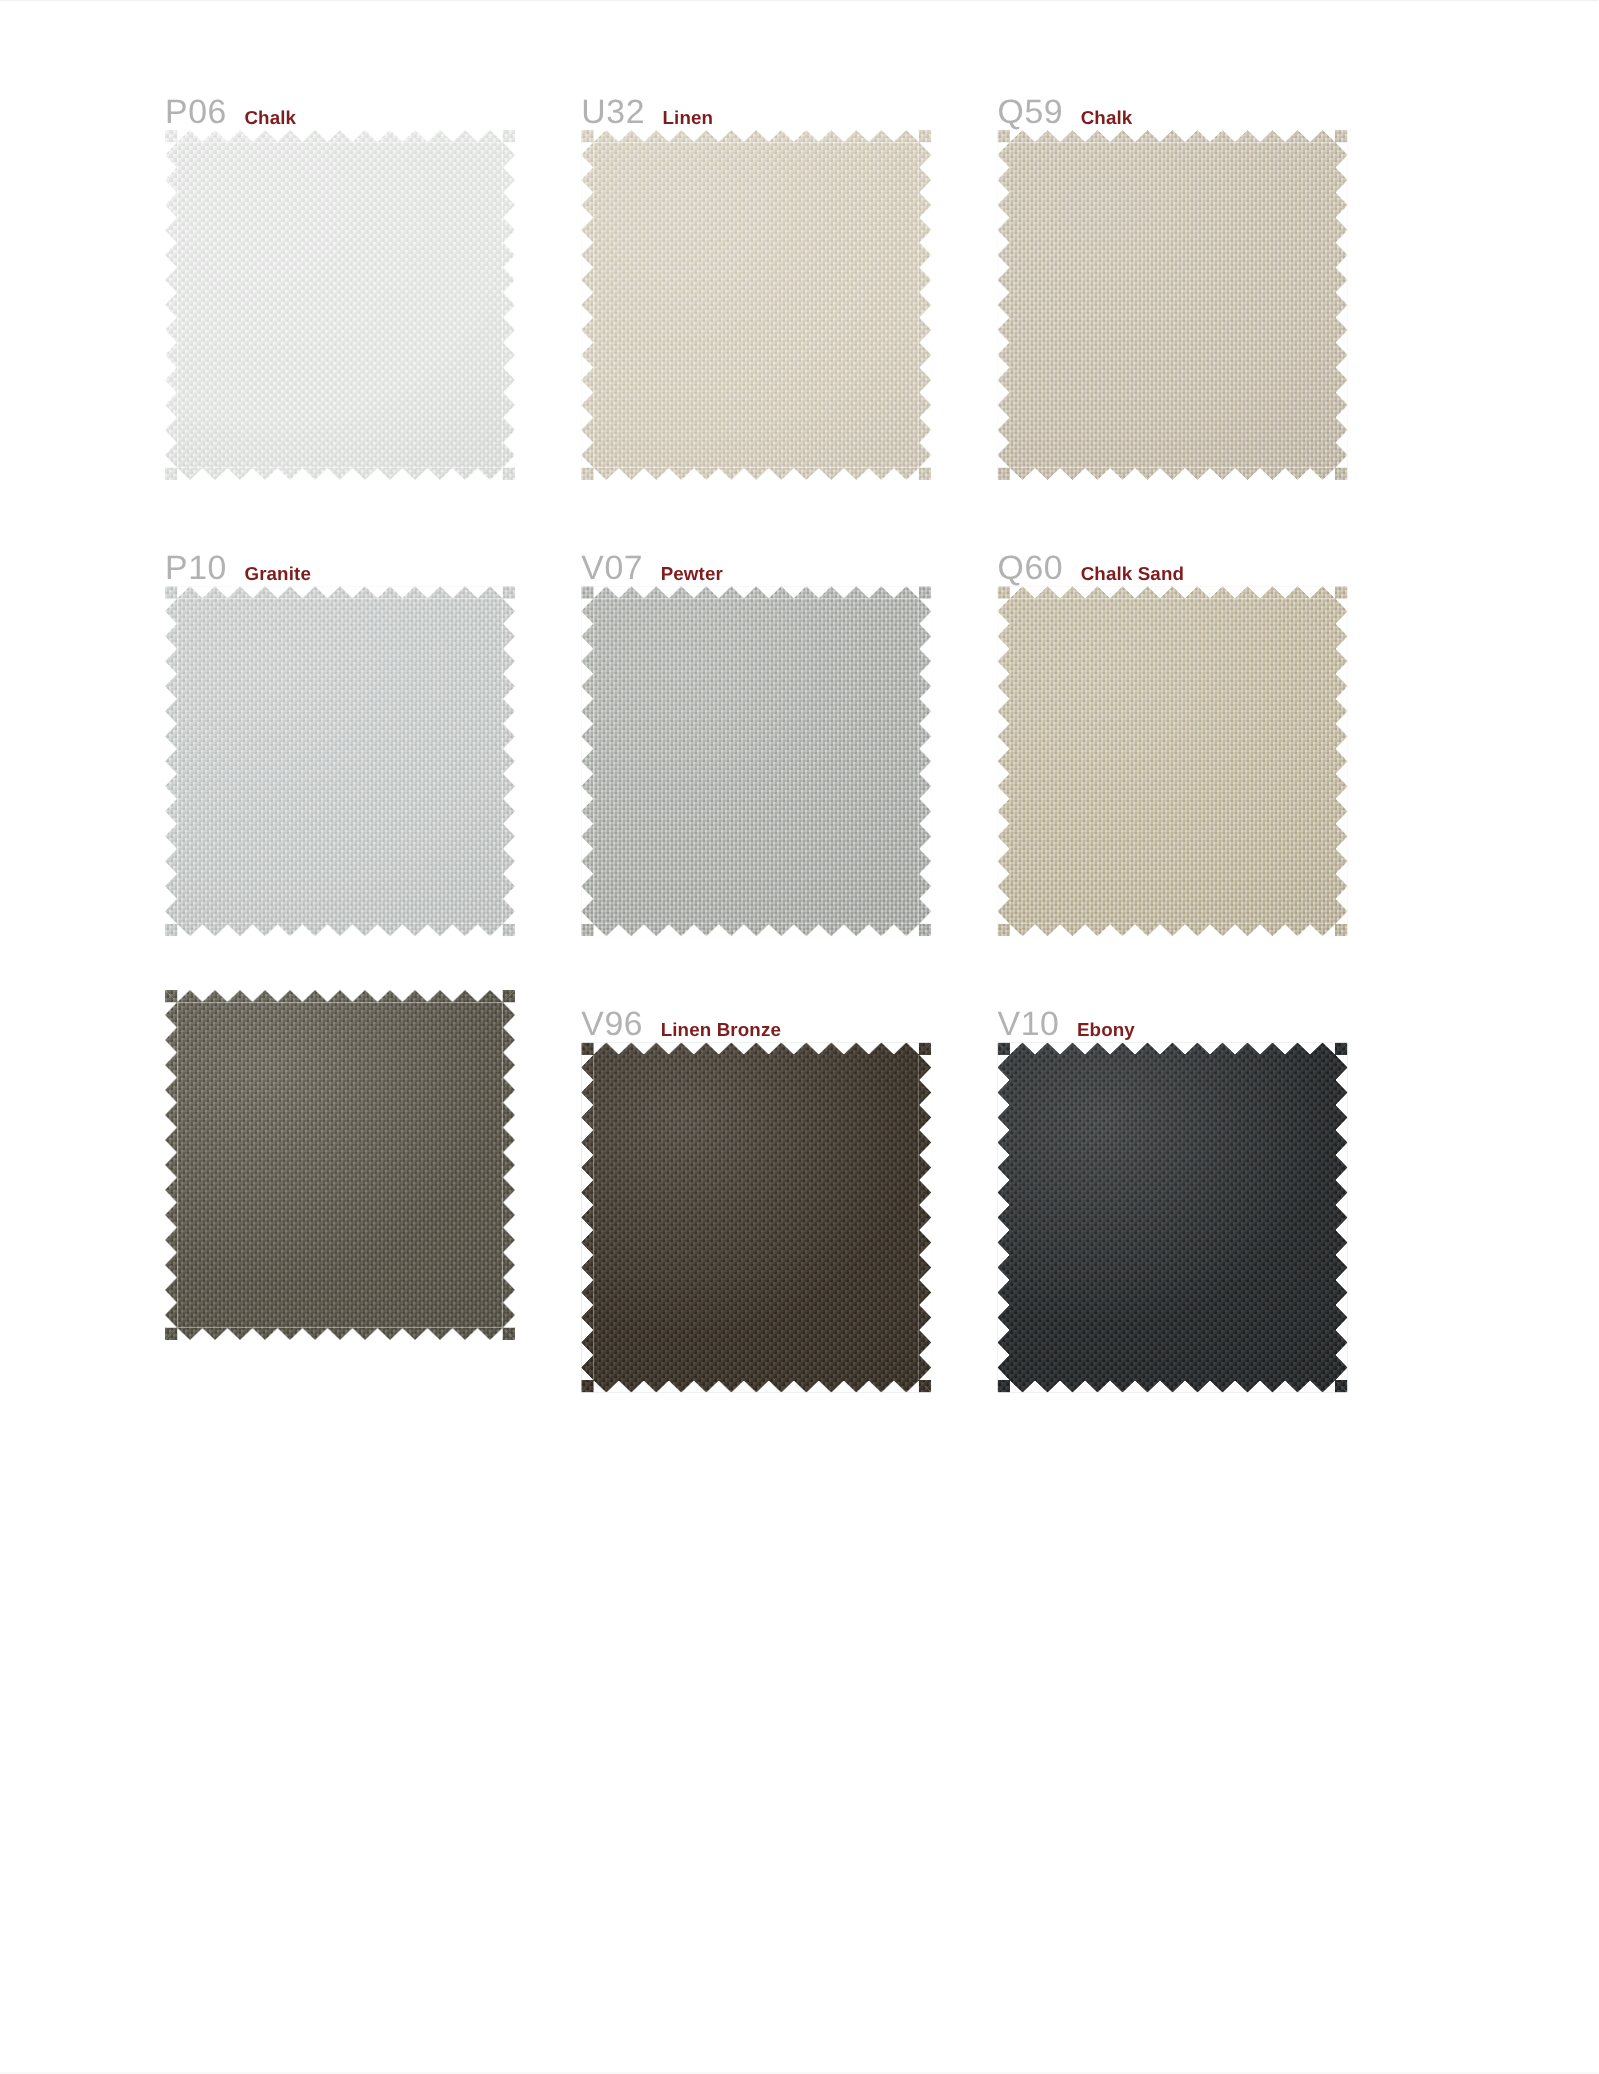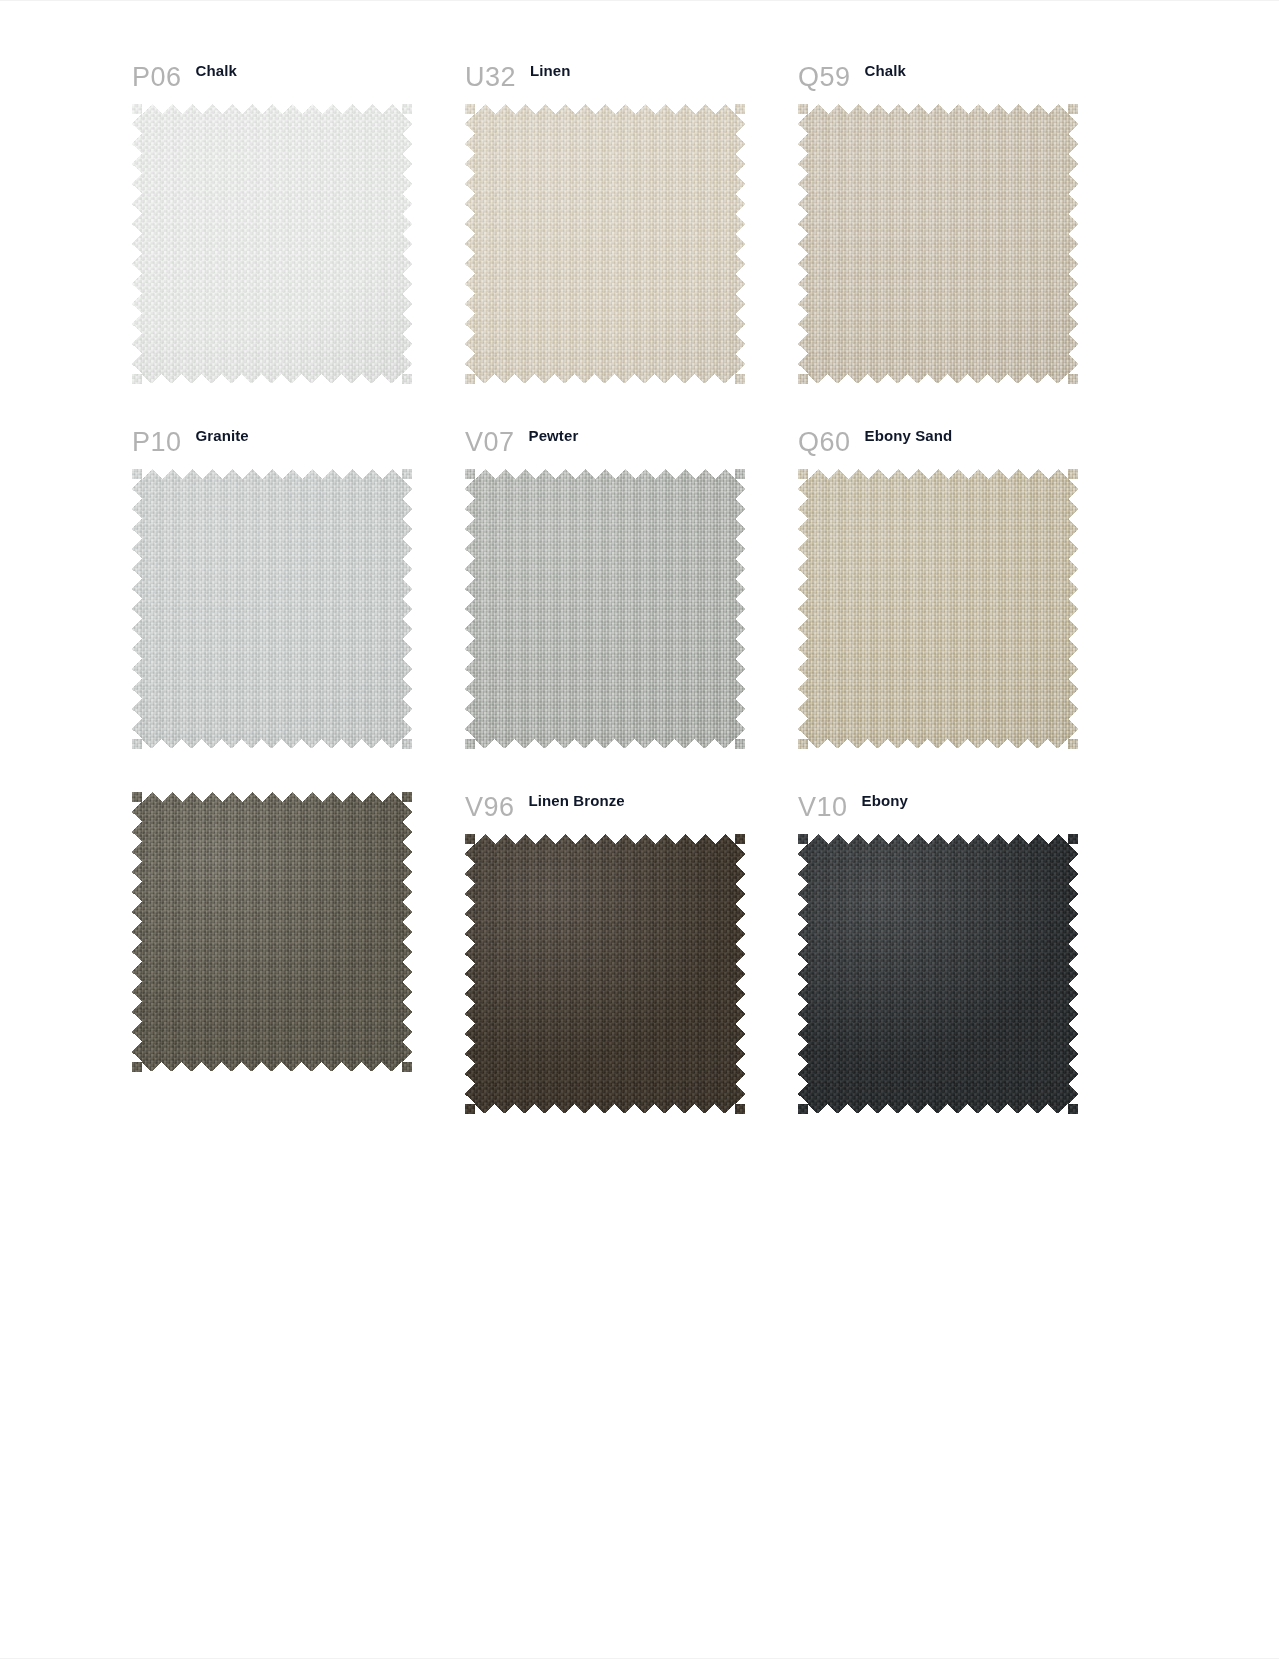--- a/index.html
+++ b/index.html
@@ -35,35 +35,35 @@
     grid-template-columns:333px 333px 333px;
     grid-auto-rows:365px;
   }
   .cell{
     position:relative;
     width:333px;
   }
   .cell-head{
     height:42px;
     display:flex;
-    align-items:flex-start;
+    align-items:flex-end;
     gap:14px;
     white-space:nowrap;
   }
   .sw-code{
     font-size:27px;
     font-weight:400;
     color:#b2b2b2;
     letter-spacing:0.5px;
     line-height:30px;
   }
   .sw-name{
     font-size:15px;
     font-weight:700;
-    color:#0f172a;
+    color:#7f1d1d;
     letter-spacing:0.1px;
     line-height:18px;
   }
 
   
   .swatch-wrap{
     position:relative;
     width:280px;
     height:280px;
   }
@@ -192,21 +192,21 @@
           <div class="swatch" style="background: rgb(180, 183, 178);">
             <div class="sheen"></div>
             <div class="weave"></div>
             <div class="weave2"></div>
           </div>
         </div>
       </div>
       <div class="cell">
         <div class="cell-head">
           <span class="sw-code">Q60</span>
-          <span class="sw-name">Ebony Sand</span>
+          <span class="sw-name">Chalk Sand</span>
         </div>
         <div class="swatch-wrap">
           <div class="swatch" style="background: rgb(201, 192, 168);">
             <div class="sheen"></div>
             <div class="weave"></div>
             <div class="weave2"></div>
           </div>
         </div>
       </div>
       <div class="cell">

